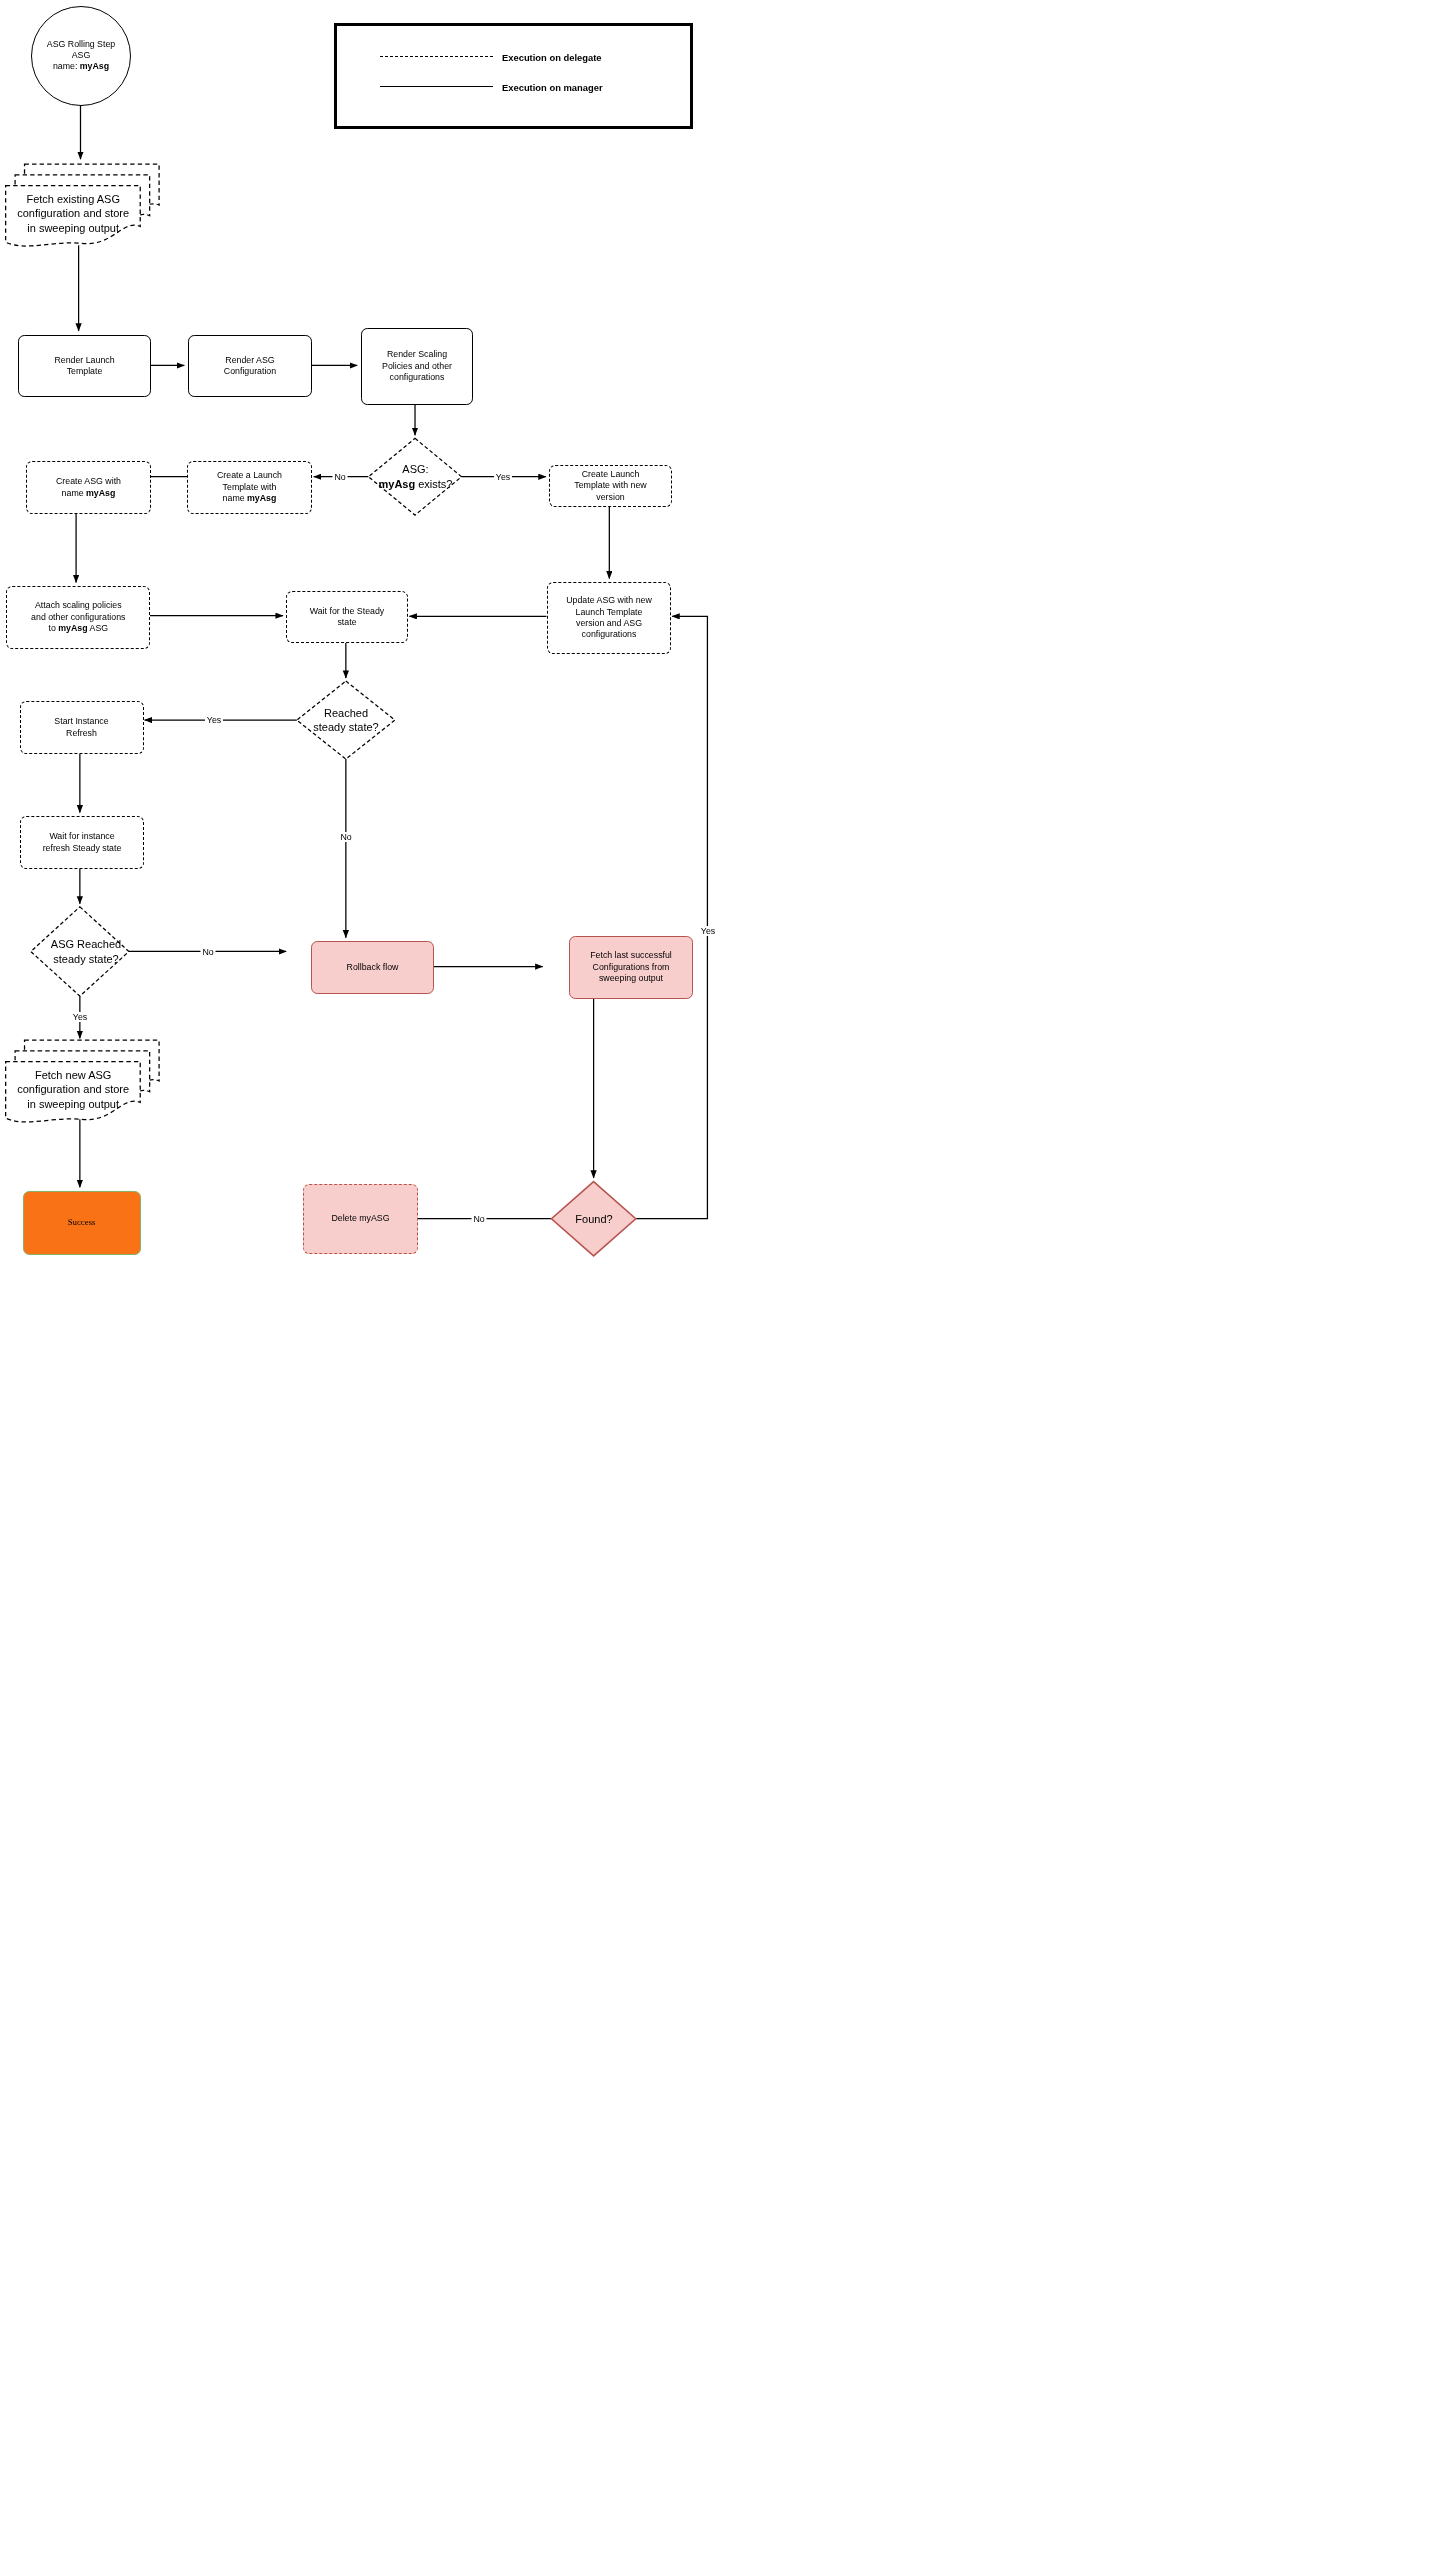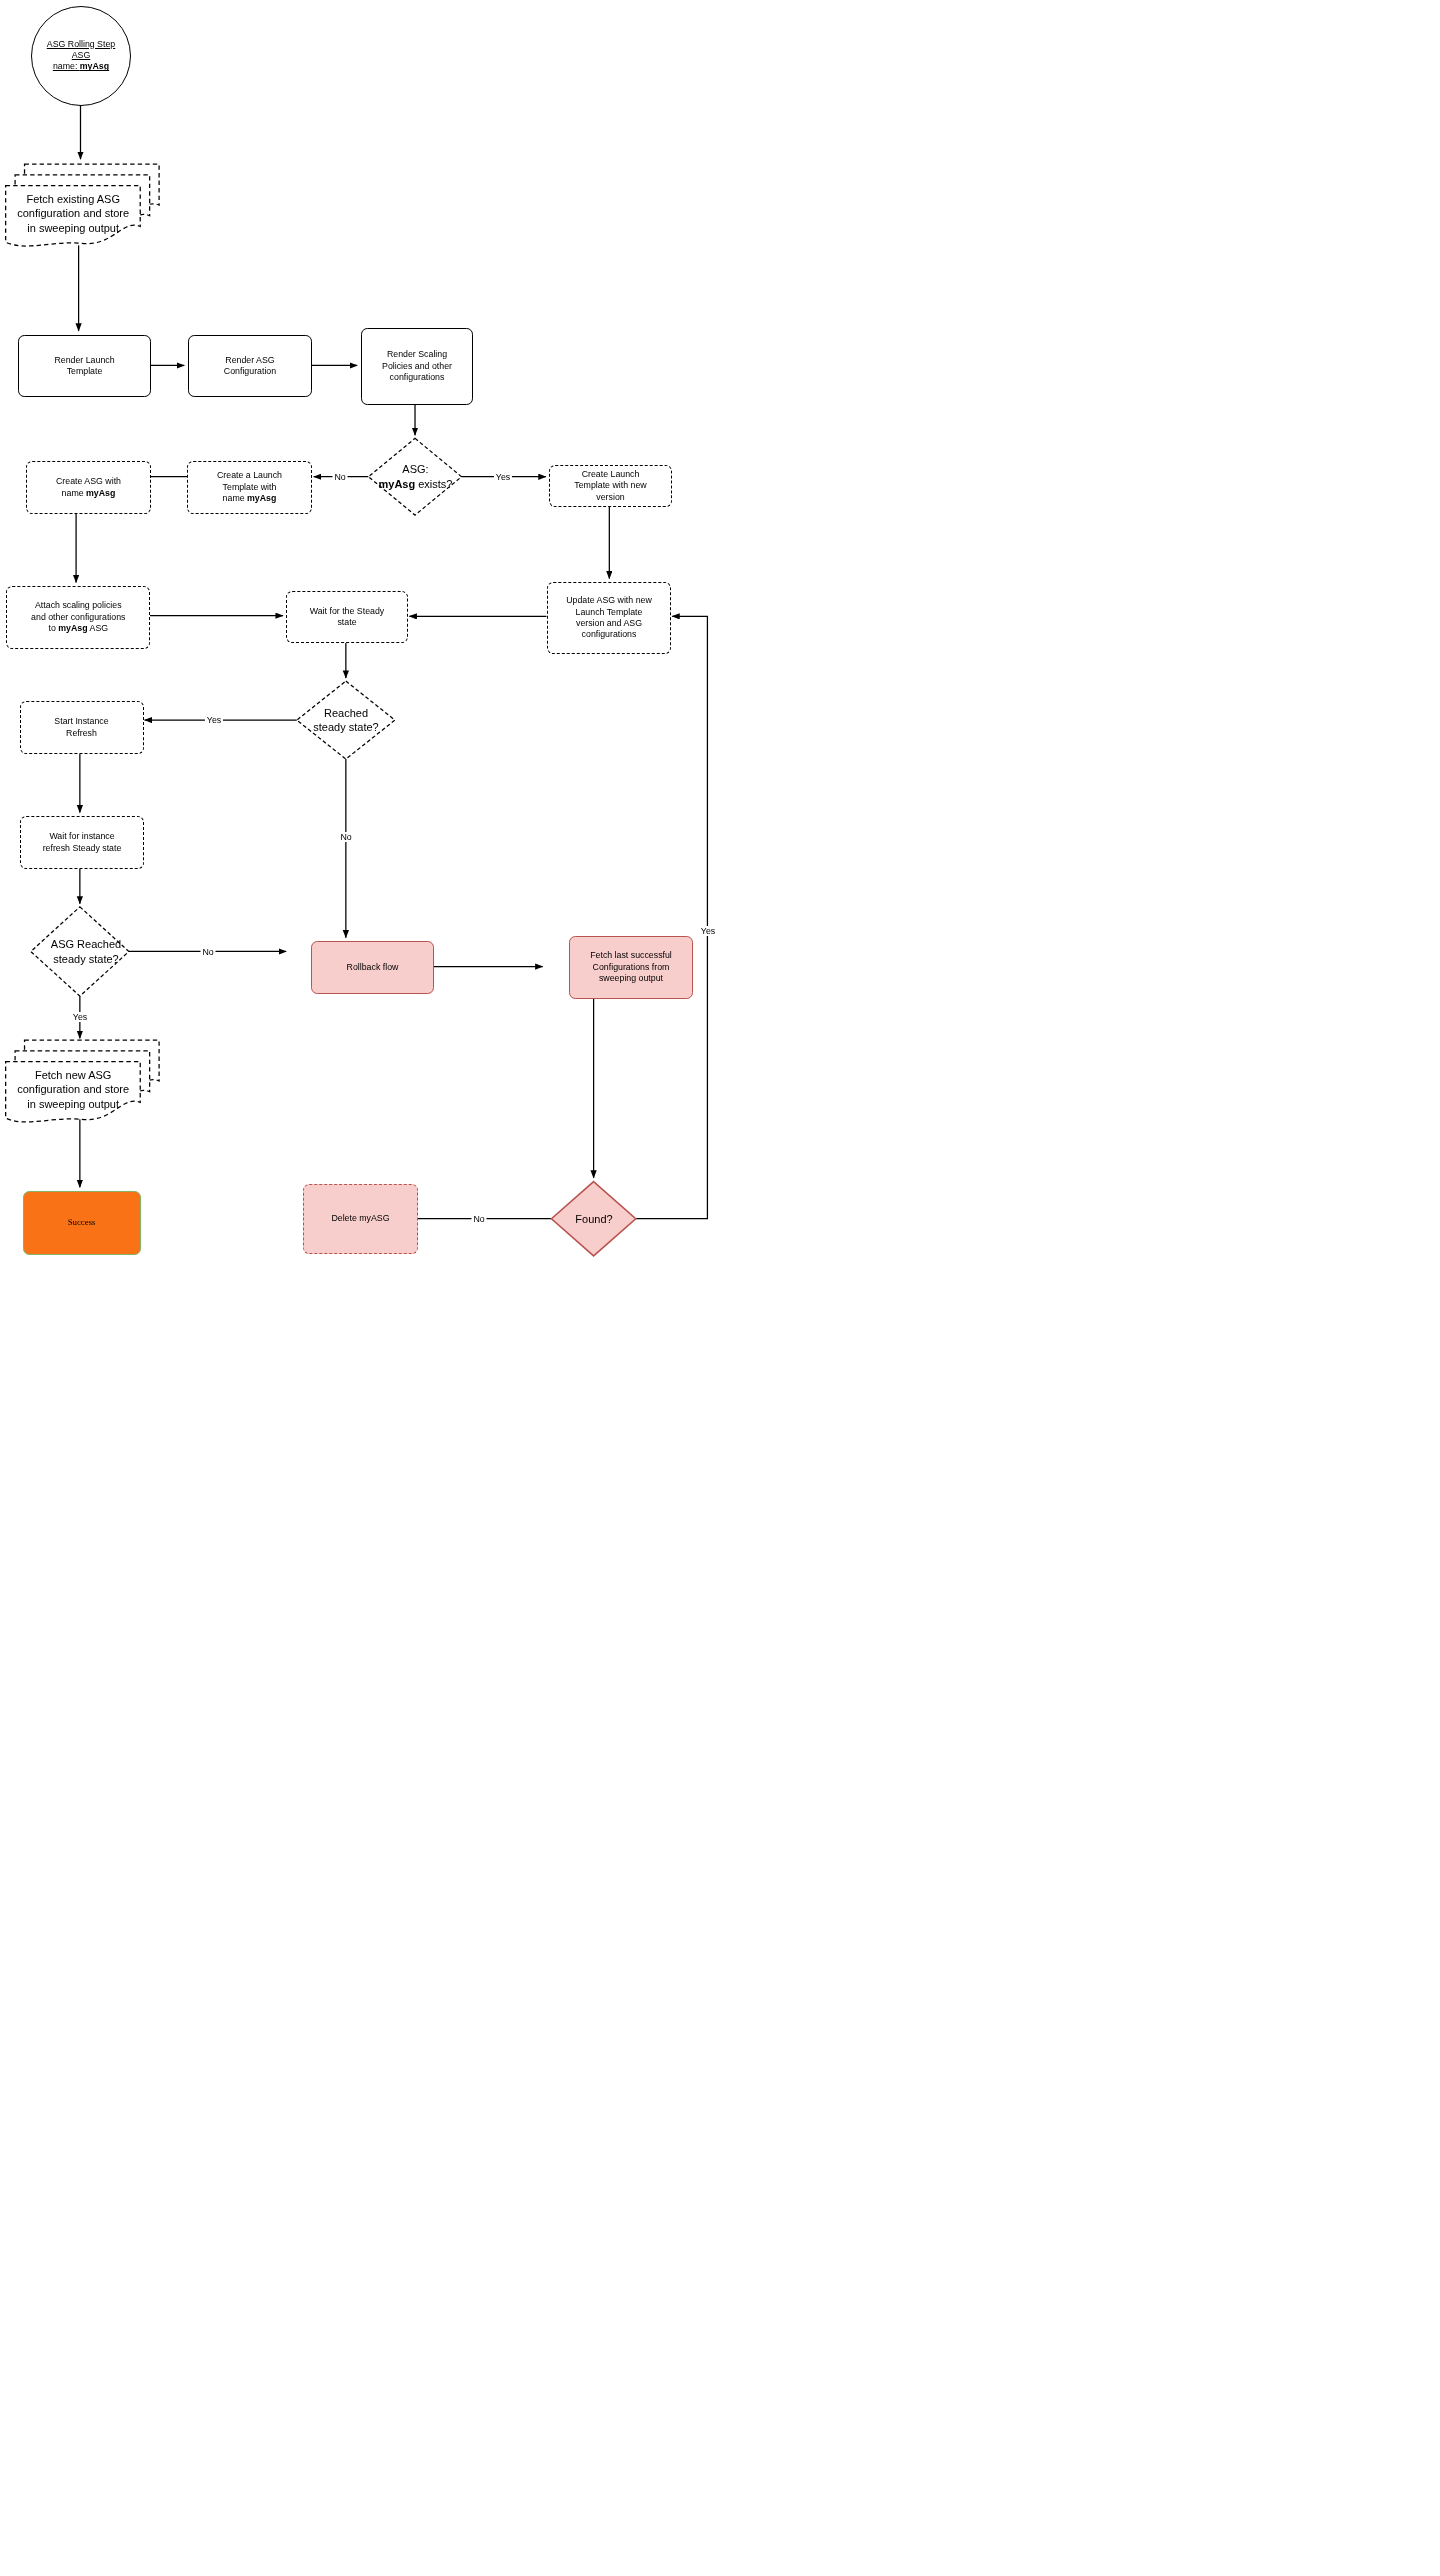--- a/index.html
+++ b/index.html
@@ -9,21 +9,21 @@
   }
   svg.layer{position:absolute;left:0;top:0;z-index:1;}
   .node{
     position:absolute;z-index:2;display:flex;align-items:center;justify-content:center;
     text-align:center;font-size:8.8px;line-height:1.3;background:#fff;
   }
   .rounded{border:1.3px solid #000;border-radius:6.3px;}
   .dashedb{border-style:dashed;}
   .pink{background:#f8cecc;border-color:#b85450;margin-left:22px;}
   .green{background:#f97316;border-color:#82b366;font-family:Liberation Serif, serif;}
-  .circle{border:1.3px solid #000;border-radius:50%;text-decoration:underline;}
+  .circle{border:1.3px solid #000;border-radius:50%;}
   .overlay{position:absolute;z-index:3;display:flex;align-items:center;justify-content:center;
     text-align:center;font-size:11px;line-height:1.3;background:transparent;pointer-events:none;}
   .elabel{
     position:absolute;z-index:4;transform:translate(-50%,-50%);
     background:#fff;padding:0 1.9px;font-size:8.8px;
   }
   .legend{
     position:absolute;left:334px;top:23px;width:353px;height:100px;
     border:3.1px solid #000;background:#fff;z-index:2;
   }
@@ -85,20 +85,26 @@
       <path transform="translate(15,-17)" d="M9,295 L223,295 L223,360 C195,348 180,392 130,387 C85,382 40,400 9,385 Z"></path>
       <path d="M9,295 L223,295 L223,360 C195,348 180,392 130,387 C85,382 40,400 9,385 Z"></path>
     </g>
 
     <polygon points="660,697 734,758 660,819 586,758" fill="#fff" stroke="#000" stroke-width="2" stroke-dasharray="6,4"></polygon>
     <polygon points="550,1083 628,1145 550,1207 472,1145" fill="#fff" stroke="#000" stroke-width="2" stroke-dasharray="6,4"></polygon>
     <polygon points="127,1442 205,1513 127,1584 49,1513" fill="#fff" stroke="#000" stroke-width="2" stroke-dasharray="6,4"></polygon>
     <polygon points="944,1879 1011,1938 944,1997 877,1938" fill="#f8cecc" stroke="#b85450" stroke-width="2.5"></polygon>
   </svg>
 
+  <div class="legend">
+    <div class="sample" style="top:30px;border-top:1.3px dashed #000;"></div>
+    <div class="llabel" style="top:31px;">Execution on delegate</div>
+    <div class="sample" style="top:60px;border-top:1.3px solid #000;"></div>
+    <div class="llabel" style="top:61px;">Execution on manager</div>
+  </div>
 
   <div class="node circle" style="left:31px;top:5.7px;width:98px;height:98px;">
     <div>
       <div class="tl">ASG Rolling Step</div>
       <div class="tl">ASG</div>
       <div class="tl"><span>name: </span><b>myAsg</b></div>
     </div>
   </div>
 
   <div class="overlay" style="left:5.7px;top:187px;width:135px;height:53px;">

